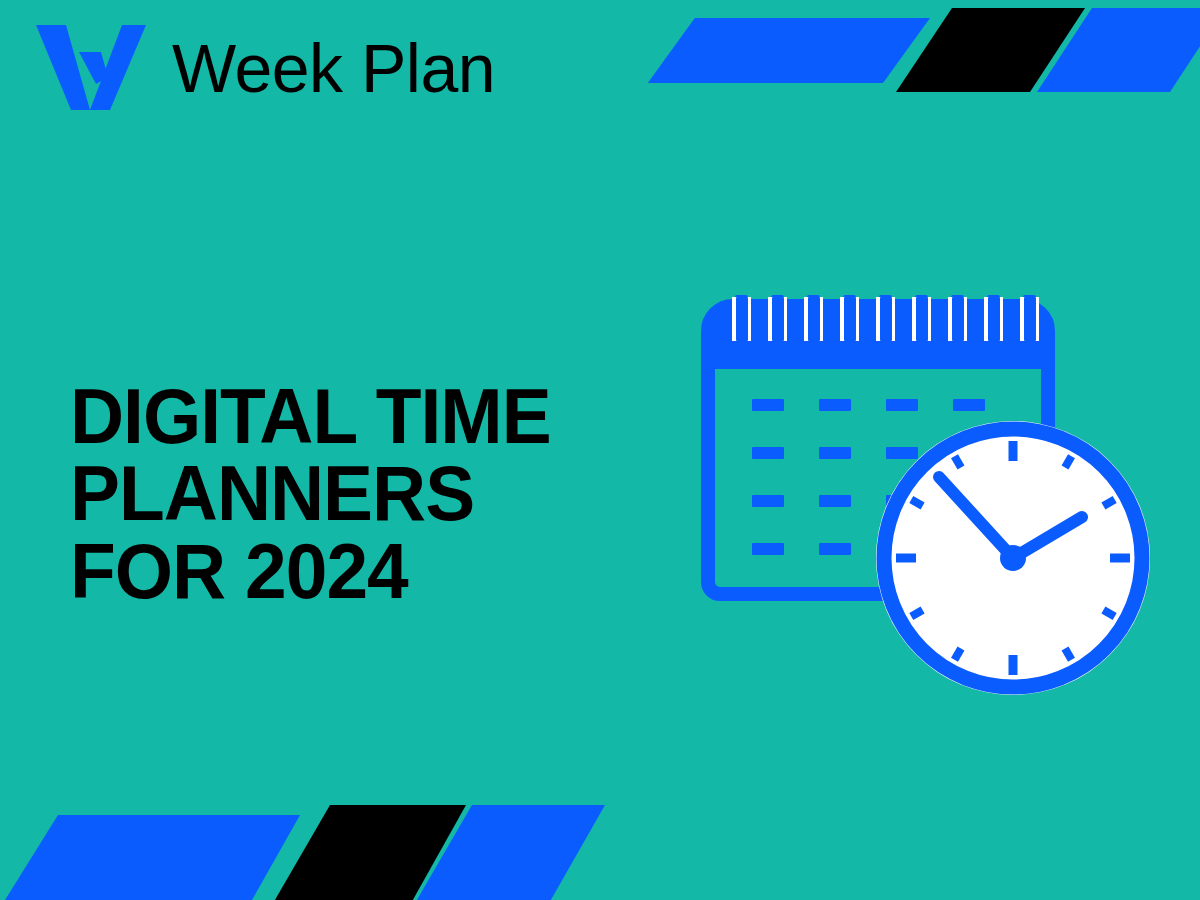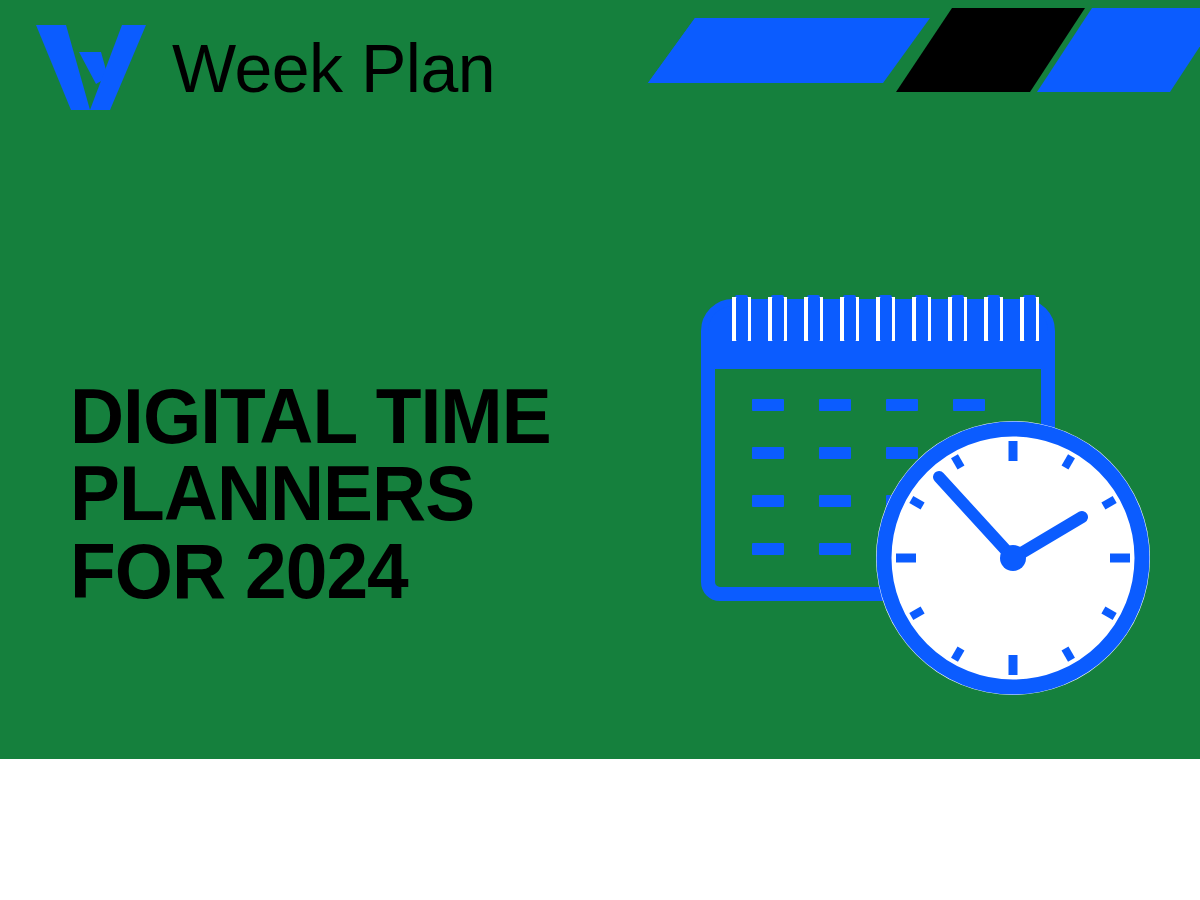--- a/index.html
+++ b/index.html
@@ -8,22 +8,22 @@
     padding: 0;
     background: #ffffff;
   }
   body {
     font-family: "Liberation Sans", sans-serif;
   }
 
   .canvas {
     position: relative;
     width: 1200px;
-    height: 759px;
-    background: #15803d;
+    height: 900px;
+    background: #14b8a6;
     overflow: hidden;
   }
 
   
   .brand {
     position: absolute;
     left: 28px;
     top: 22px;
     display: flex;
     align-items: center;

